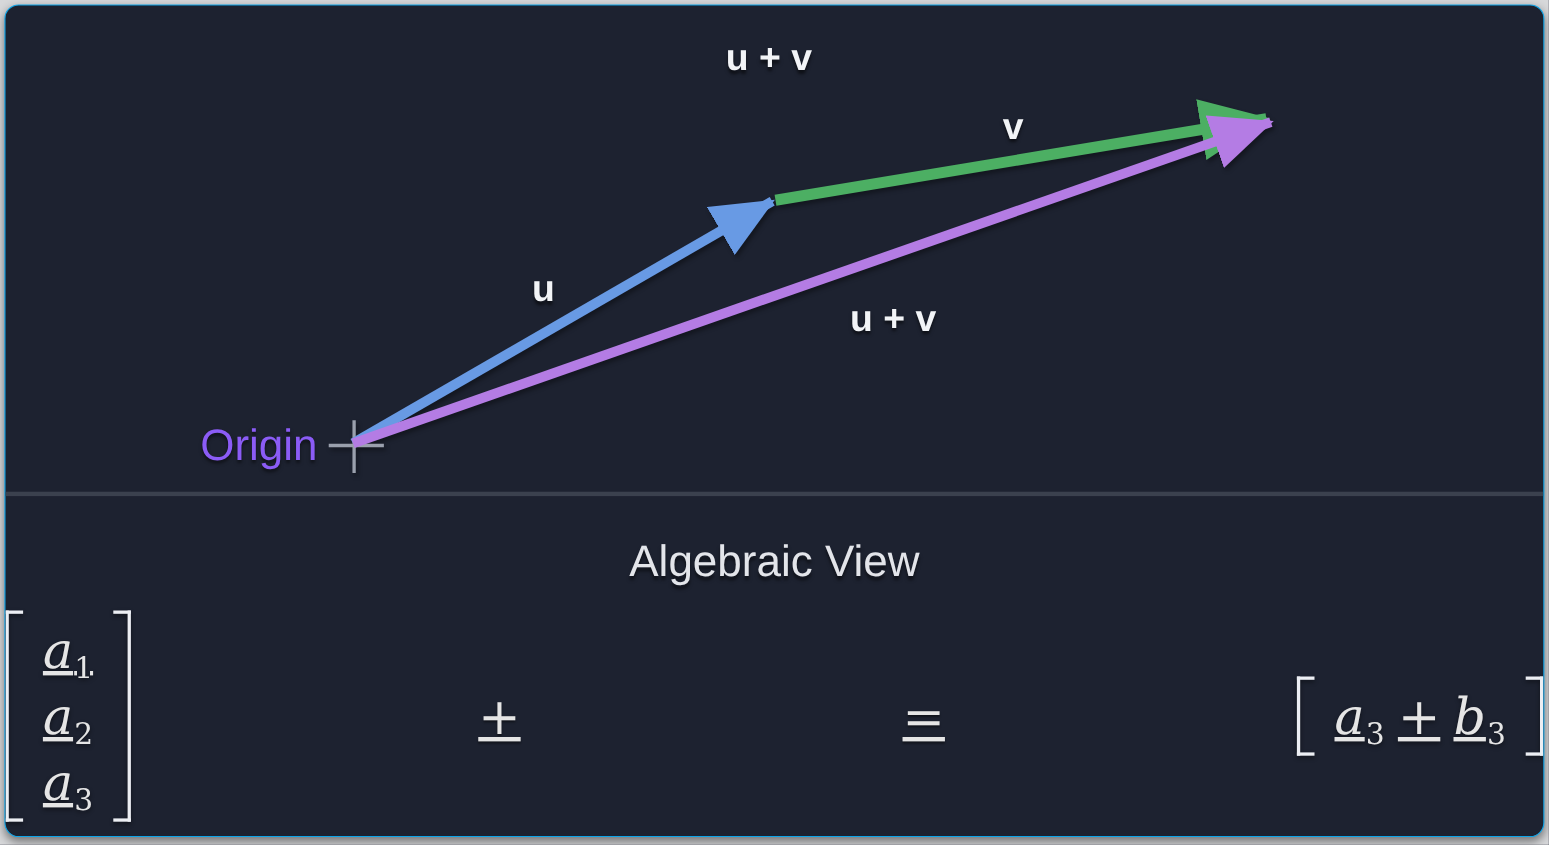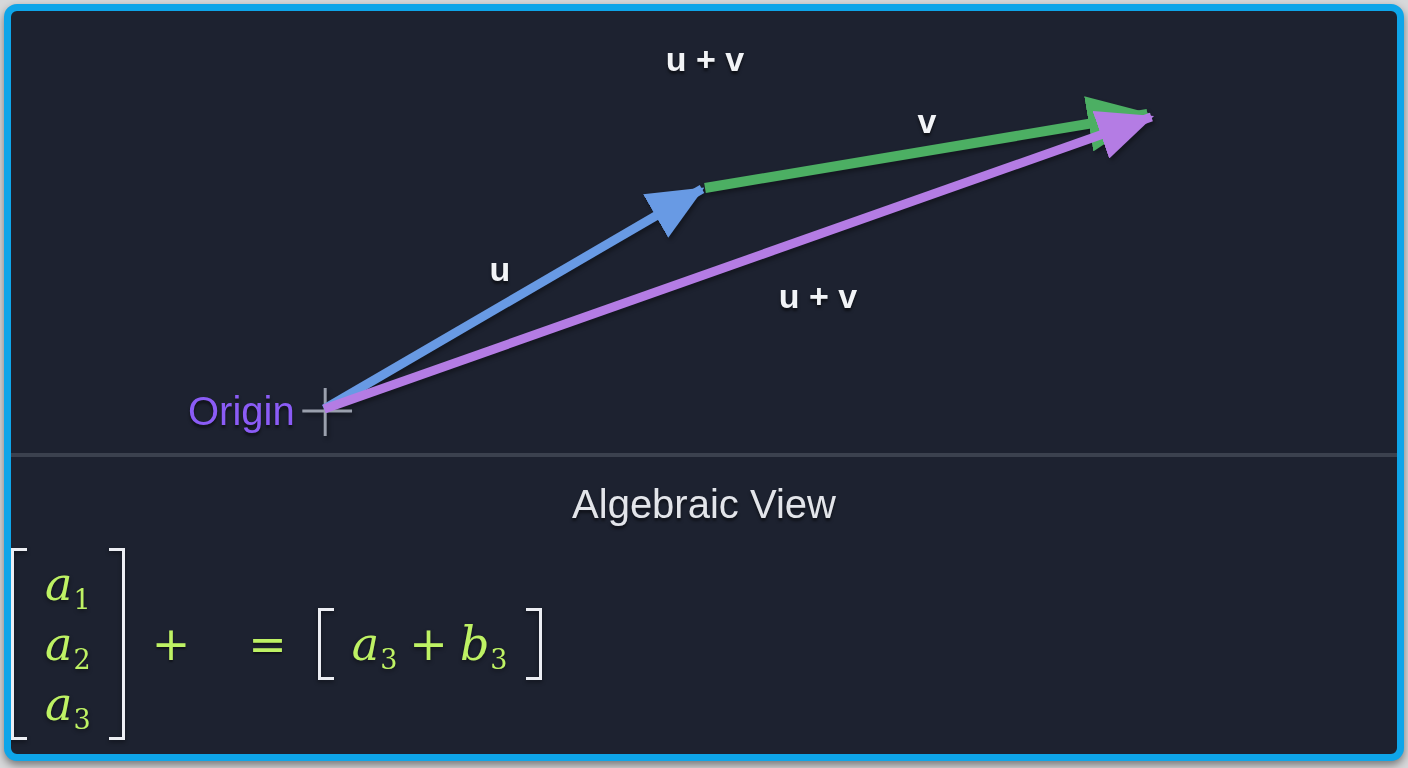--- a/index.html
+++ b/index.html
@@ -7,21 +7,21 @@
     width: 1408px; height: 768px;
     background: #d7d8da;
     font-family: "Liberation Sans", sans-serif;
     overflow: hidden;
   }
   .stage { position: relative; width: 1408px; height: 768px; }
   .panel {
     position: absolute;
     left: 4px; top: 4px; right: 4px; bottom: 7px;
     background: #1d2230;
-    border: 7px solid #0ea5e9;
+    border: 1px solid #0ea5e9;
     border-radius: 13px;
     box-shadow: 0 4px 9px rgba(0,0,0,0.45);
     overflow: hidden;
   }
   
   .geo { position: relative; width: 100%; height: 442px; }
   .geo svg { position: absolute; left: 0; top: 0; width: 100%; height: 100%; }
   .vec-label {
     position: absolute;
     color: #f2f4f7;
@@ -38,34 +38,35 @@
     font-size: 40px;
     font-weight: normal;
     line-height: 1;
     text-shadow: 0 3px 3px rgba(0,0,0,0.5);
     white-space: nowrap;
   }
   .divider { height: 4px; background: #3b414e; width: 100%; }
   
   .alg { position: relative; width: 100%; padding-top: 24px; box-sizing: border-box; }
   .alg-heading {
-    margin: 3px;
+    margin: 16px;
     text-align: center;
     font-size: 40px;
     font-weight: normal;
     color: #e3e5ea;
     line-height: 1;
     text-shadow: 0 3px 3px rgba(0,0,0,0.5);
   }
   .equation {
     margin-top: 24px;
     display: flex;
     align-items: center;
-    justify-content: flex-start;
-    color: #bef264;
+    justify-content: space-between;
+    color: #e5e5e5;
+    text-decoration: underline;
   }
   .matrix { display: flex; align-items: stretch; filter: drop-shadow(0 2px 2px rgba(0,0,0,0.45)); }
   .bracket { width: 13px; border: 3.5px solid #eceef3; }
   .bracket.l { border-right: 0; }
   .bracket.r { border-left: 0; }
   .mcol {
     display: flex; flex-direction: column; justify-content: center;
     padding: 6px 18px;
   }
   .cell {

